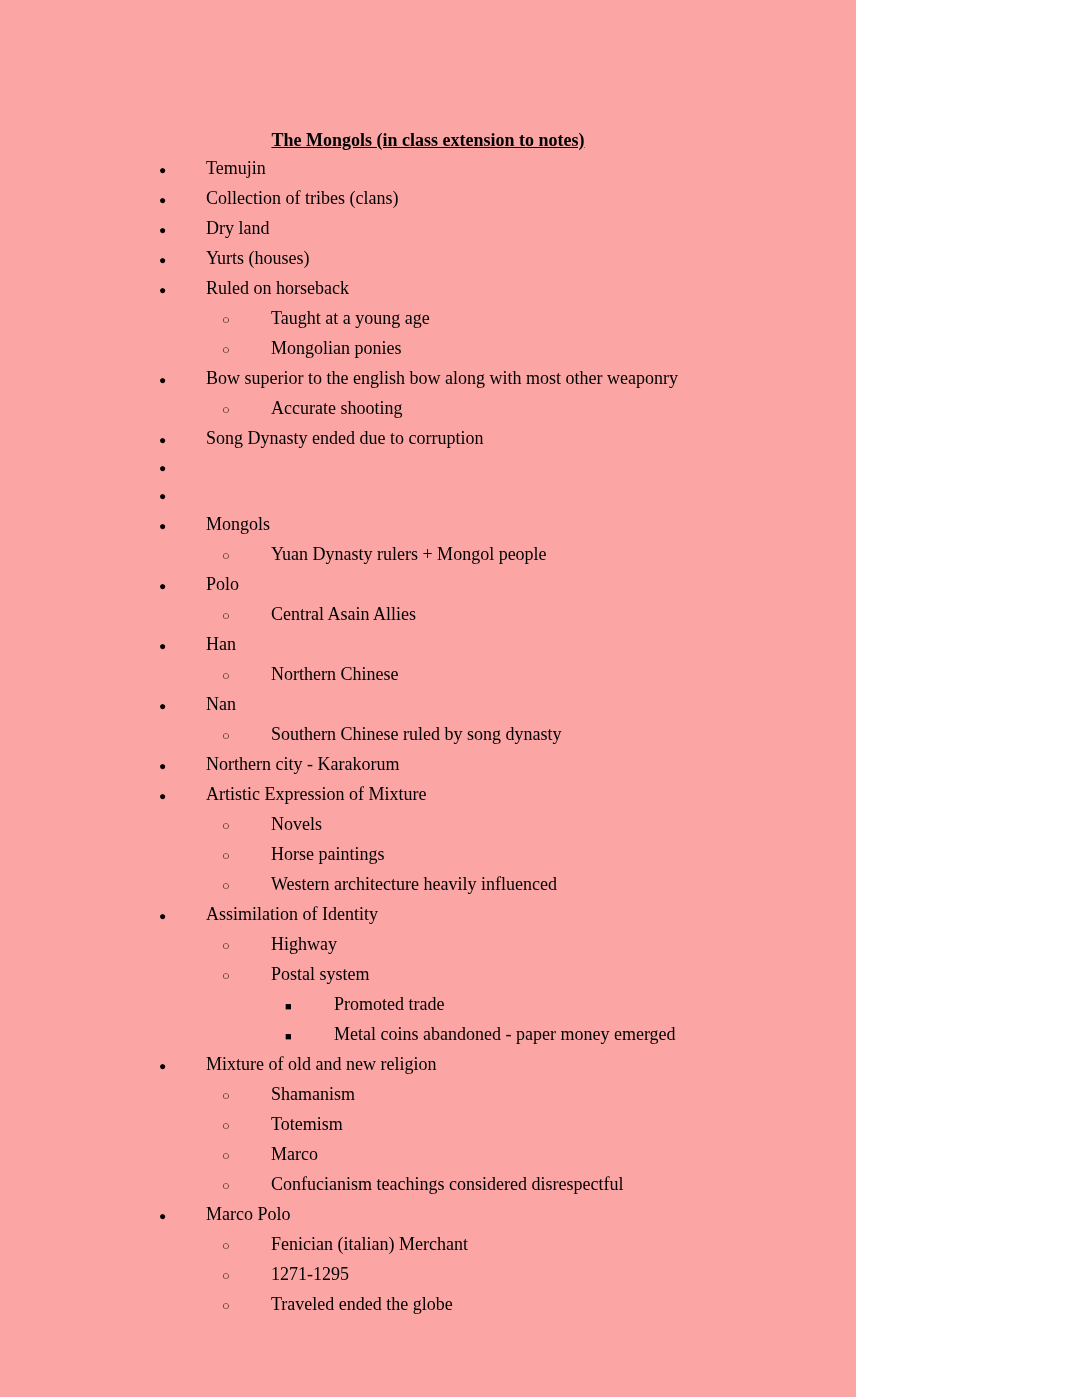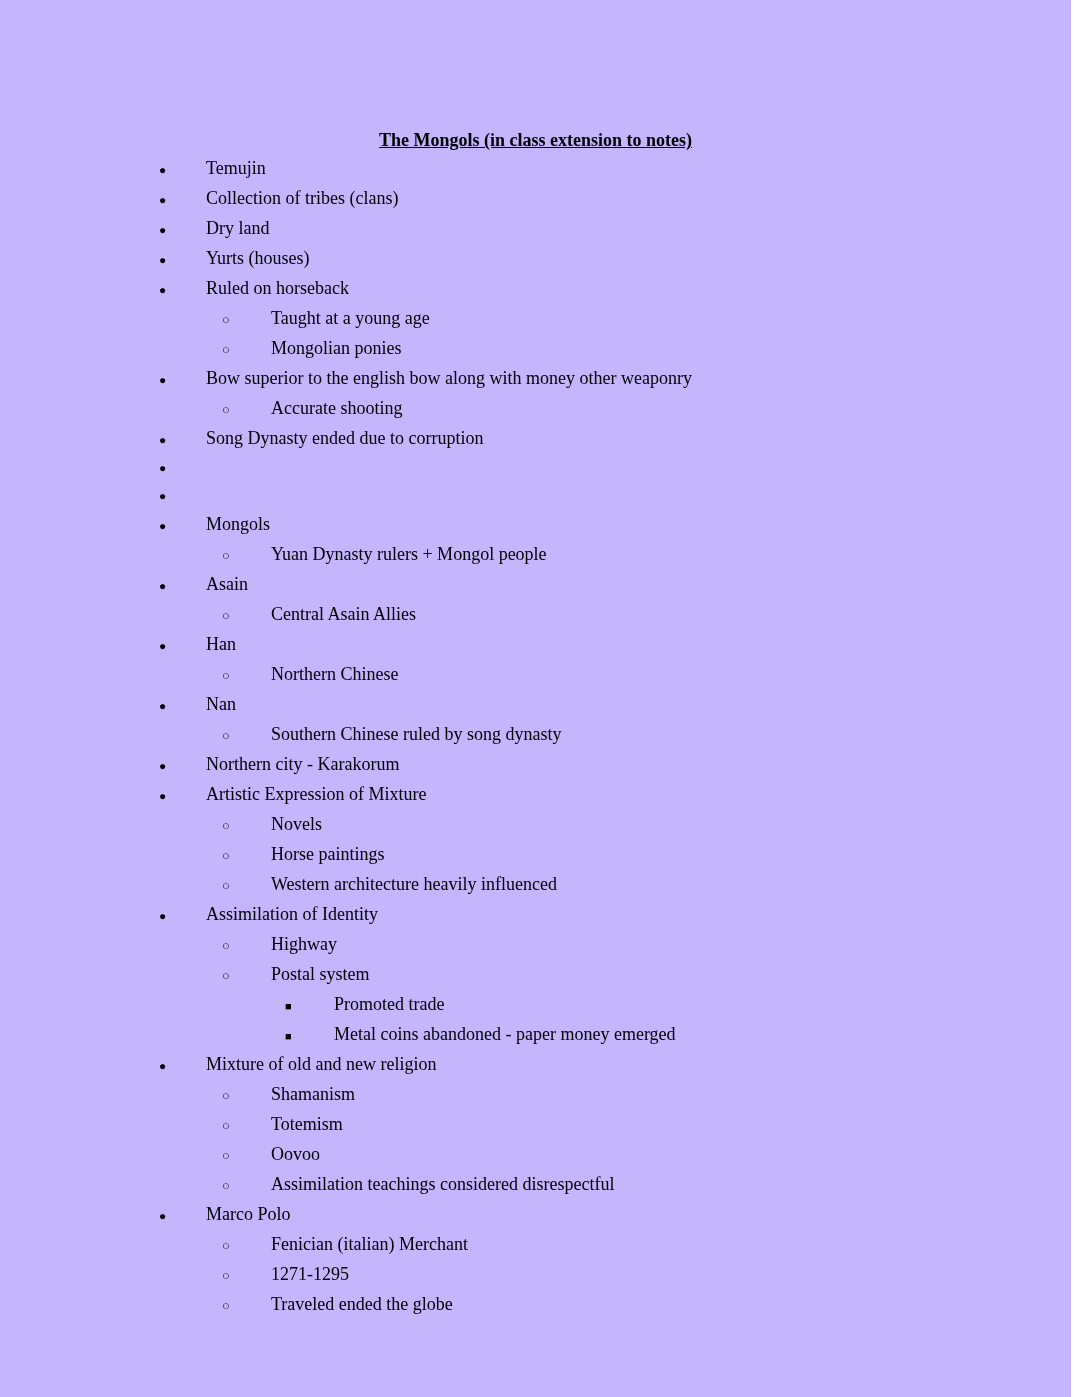--- a/index.html
+++ b/index.html
@@ -2,23 +2,23 @@
 <html><head>
 <meta charset="utf-8">
 <style>
   html, body {
     margin: 0;
     padding: 0;
     background: #ffffff;
   }
   .page {
     position: relative;
-    width: 1071px;
+    width: 856px;
     height: 1397px;
-    background: #c4b5fd;
+    background: #fca5a5;
     color: #000000;
     font-family: "Liberation Serif", serif;
     overflow: hidden;
   }
   .content {
     padding-top: 126px;
   }
   .doc-title {
     text-align: center;
     font-weight: bold;
@@ -56,47 +56,47 @@
   <div class="content">
     <div class="doc-title">The Mongols (in class extension to notes)</div>
     <div>
         <div class="li lvl1"><span class="marker">●</span><span class="txt">Temujin</span></div>
         <div class="li lvl1"><span class="marker">●</span><span class="txt">Collection of tribes (clans)</span></div>
         <div class="li lvl1"><span class="marker">●</span><span class="txt">Dry land</span></div>
         <div class="li lvl1"><span class="marker">●</span><span class="txt">Yurts (houses)</span></div>
         <div class="li lvl1"><span class="marker">●</span><span class="txt">Ruled on horseback</span></div>
         <div class="li lvl2"><span class="marker">○</span><span class="txt">Taught at a young age</span></div>
         <div class="li lvl2"><span class="marker">○</span><span class="txt">Mongolian ponies</span></div>
-        <div class="li lvl1"><span class="marker">●</span><span class="txt">Bow superior to the english bow along with money other weaponry</span></div>
+        <div class="li lvl1"><span class="marker">●</span><span class="txt">Bow superior to the english bow along with most other weaponry</span></div>
         <div class="li lvl2"><span class="marker">○</span><span class="txt">Accurate shooting</span></div>
         <div class="li lvl1"><span class="marker">●</span><span class="txt">Song Dynasty ended due to corruption</span></div>
         <div class="li lvl1"><span class="marker">●</span></div>
         <div class="li lvl1"><span class="marker">●</span></div>
         <div class="li lvl1"><span class="marker">●</span><span class="txt">Mongols</span></div>
         <div class="li lvl2"><span class="marker">○</span><span class="txt">Yuan Dynasty rulers + Mongol people</span></div>
-        <div class="li lvl1"><span class="marker">●</span><span class="txt">Asain</span></div>
+        <div class="li lvl1"><span class="marker">●</span><span class="txt">Polo</span></div>
         <div class="li lvl2"><span class="marker">○</span><span class="txt">Central Asain Allies</span></div>
         <div class="li lvl1"><span class="marker">●</span><span class="txt">Han</span></div>
         <div class="li lvl2"><span class="marker">○</span><span class="txt">Northern Chinese</span></div>
         <div class="li lvl1"><span class="marker">●</span><span class="txt">Nan</span></div>
         <div class="li lvl2"><span class="marker">○</span><span class="txt">Southern Chinese ruled by song dynasty</span></div>
         <div class="li lvl1"><span class="marker">●</span><span class="txt">Northern city - Karakorum</span></div>
         <div class="li lvl1"><span class="marker">●</span><span class="txt">Artistic Expression of Mixture</span></div>
         <div class="li lvl2"><span class="marker">○</span><span class="txt">Novels</span></div>
         <div class="li lvl2"><span class="marker">○</span><span class="txt">Horse paintings</span></div>
         <div class="li lvl2"><span class="marker">○</span><span class="txt">Western architecture heavily influenced</span></div>
         <div class="li lvl1"><span class="marker">●</span><span class="txt">Assimilation of Identity</span></div>
         <div class="li lvl2"><span class="marker">○</span><span class="txt">Highway</span></div>
         <div class="li lvl2"><span class="marker">○</span><span class="txt">Postal system</span></div>
         <div class="li lvl3"><span class="marker">■</span><span class="txt">Promoted trade</span></div>
         <div class="li lvl3"><span class="marker">■</span><span class="txt">Metal coins abandoned - paper money emerged</span></div>
         <div class="li lvl1"><span class="marker">●</span><span class="txt">Mixture of old and new religion</span></div>
         <div class="li lvl2"><span class="marker">○</span><span class="txt">Shamanism</span></div>
         <div class="li lvl2"><span class="marker">○</span><span class="txt">Totemism</span></div>
-        <div class="li lvl2"><span class="marker">○</span><span class="txt">Oovoo</span></div>
-        <div class="li lvl2"><span class="marker">○</span><span class="txt">Assimilation teachings considered disrespectful</span></div>
+        <div class="li lvl2"><span class="marker">○</span><span class="txt">Marco</span></div>
+        <div class="li lvl2"><span class="marker">○</span><span class="txt">Confucianism teachings considered disrespectful</span></div>
         <div class="li lvl1"><span class="marker">●</span><span class="txt">Marco Polo</span></div>
         <div class="li lvl2"><span class="marker">○</span><span class="txt">Fenician (italian) Merchant</span></div>
         <div class="li lvl2"><span class="marker">○</span><span class="txt">1271-1295</span></div>
         <div class="li lvl2"><span class="marker">○</span><span class="txt">Traveled ended the globe</span></div>
       </div>
   </div>
 </div>
 
 </body></html>

